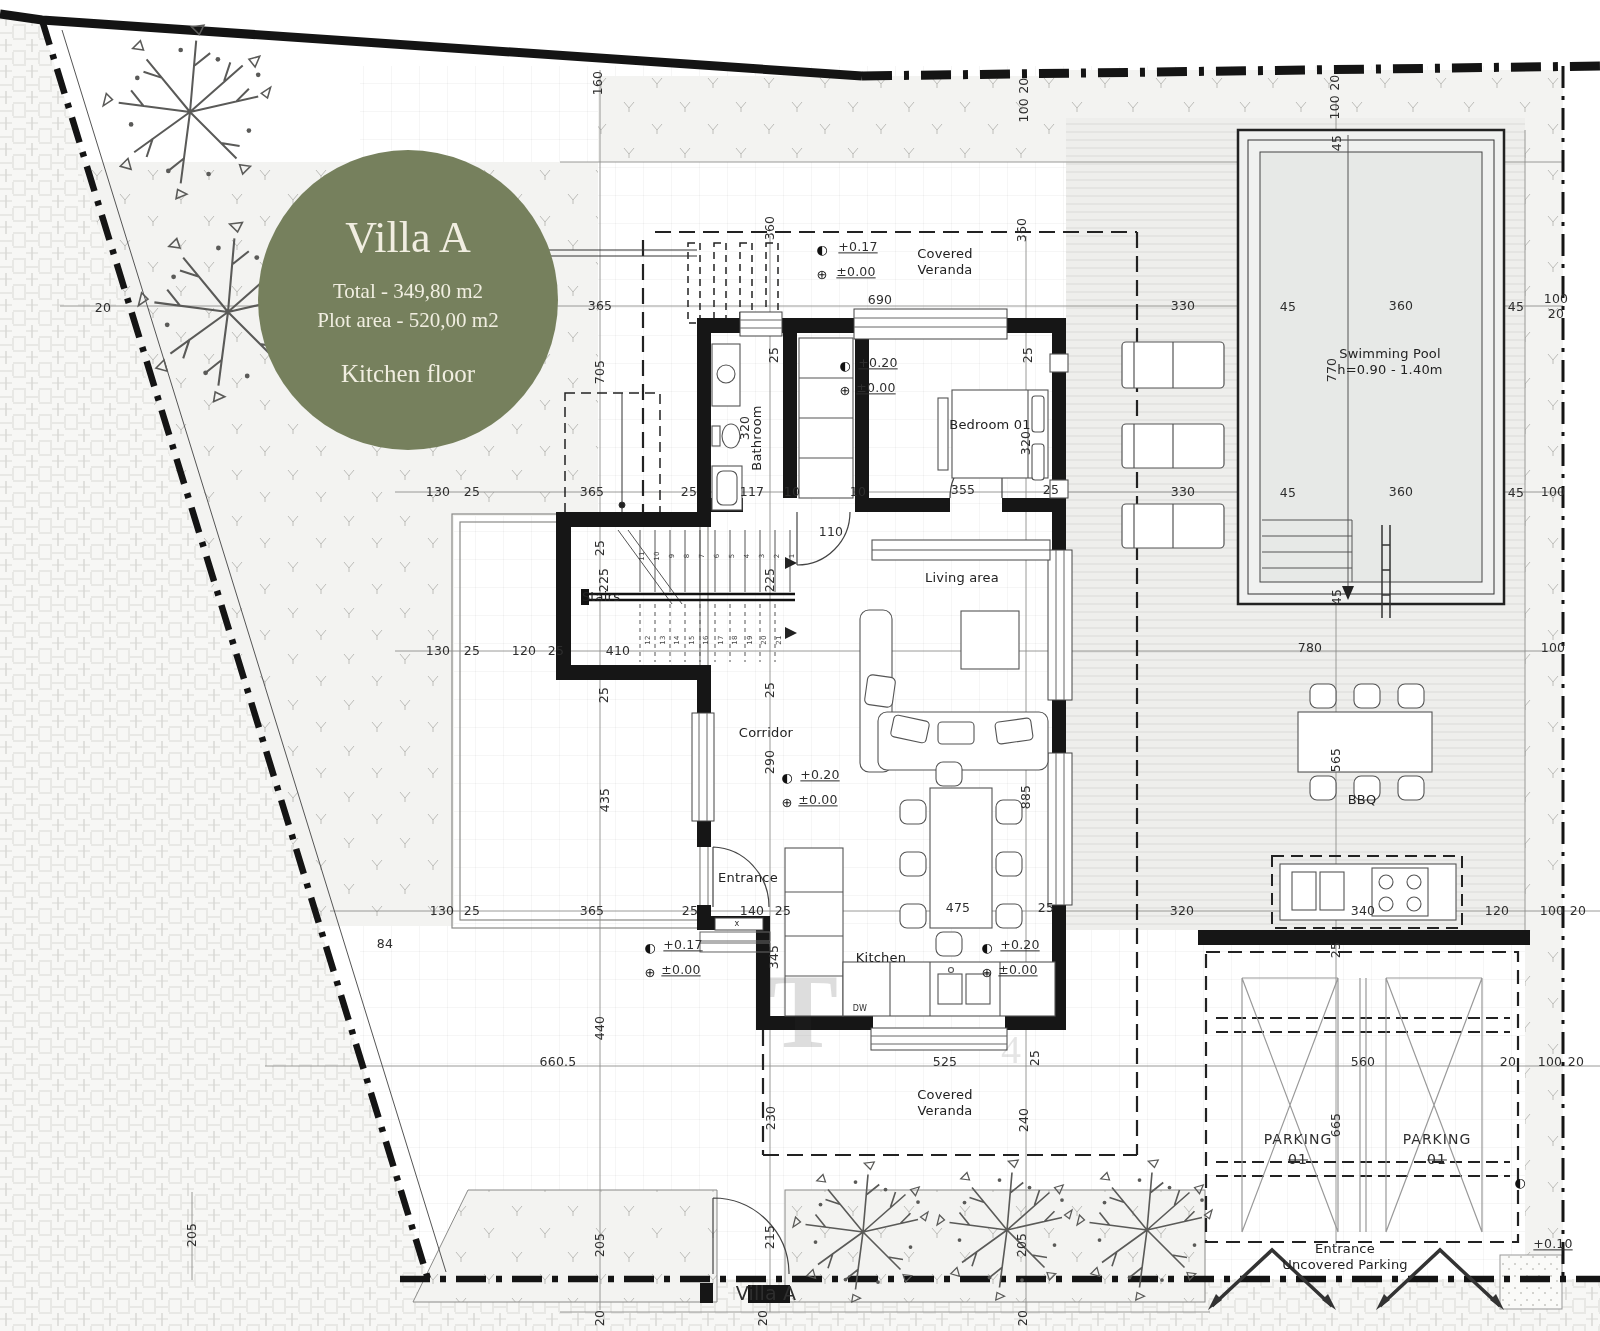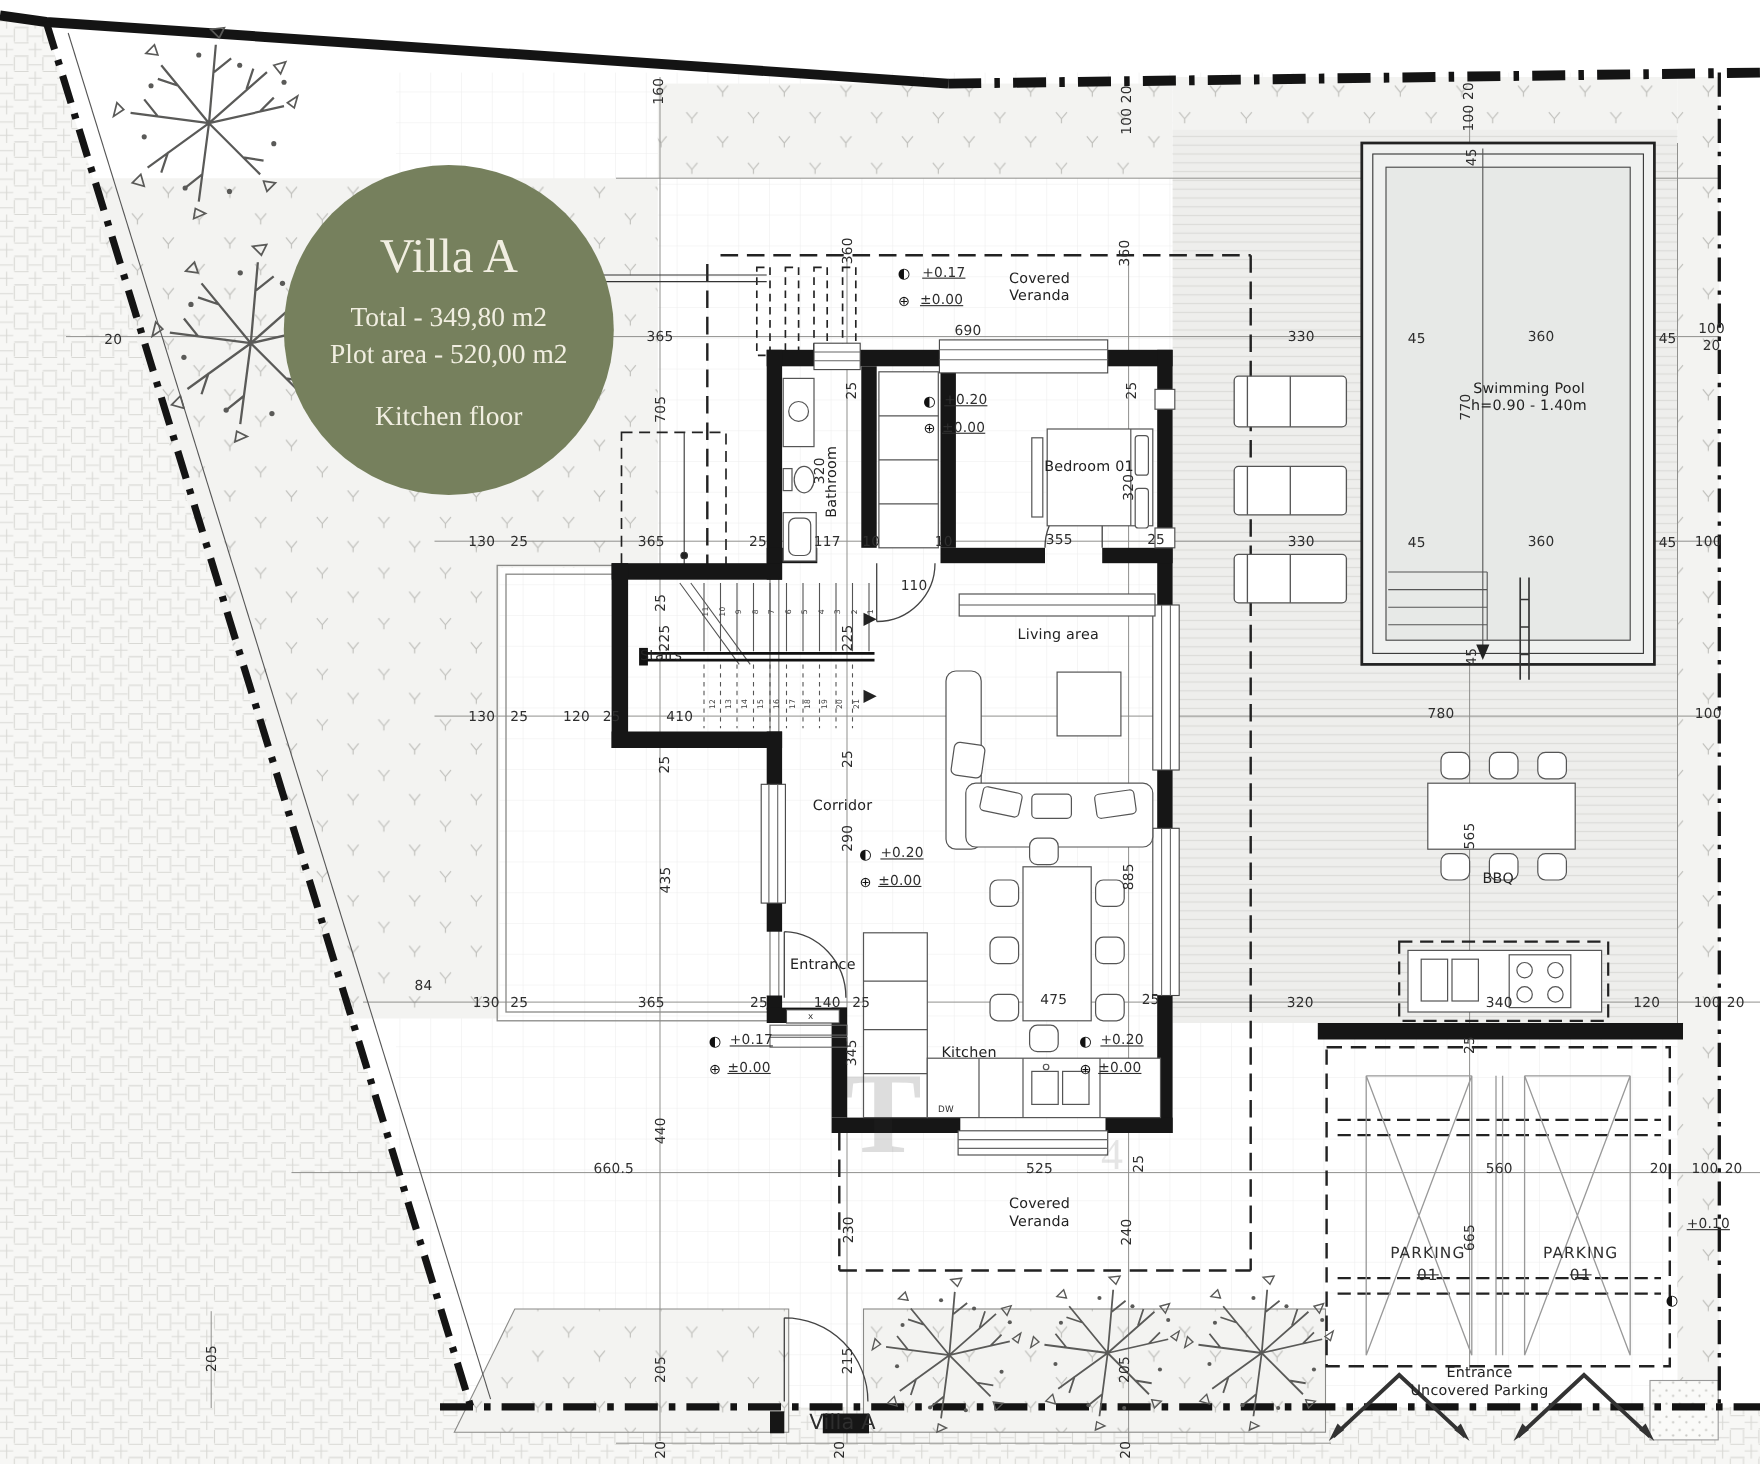--- a/index.html
+++ b/index.html
@@ -15,21 +15,21 @@
   .sym{font-size:13px;color:#111;}
   .wm{opacity:.12;font-family:"Liberation Serif",serif;letter-spacing:14px;color:#333;}
   .wm2{opacity:.16;font-family:"Liberation Serif",serif;font-weight:bold;color:#333;}
   .pk{font-size:14px;letter-spacing:1px;}
   .tiny{font-size:7px;color:#444;}
   .big{font-size:19px;}
   #badge{position:absolute;left:408px;top:300px;width:300px;height:300px;border-radius:50%;
          transform:translate(-50%,-50%);display:flex;flex-direction:column;align-items:center;
          justify-content:center;text-align:center;font-family:"Liberation Serif",serif;}
   #badge .t1{font-size:44px;margin-bottom:14px;}
-  #badge .t2,#badge .t3{font-size:25px;line-height:1.35;}
+  #badge .t2,#badge .t3{font-size:21px;line-height:1.35;}
   #badge .t4{font-size:25px;margin-top:26px;}
 </style>
 </head>
 <body>
 
 <div id="stage">
 
 <svg id="drawing" width="1600" height="1331" viewBox="0 0 1600 1331">
   <defs>
     <pattern id="gridP" width="28" height="28" patternUnits="userSpaceOnUse">
@@ -362,21 +362,21 @@
       <div class="lb " style="left: 1401px; top: 492px; transform: translate(-50%, -50%);">360</div>
       <div class="lb " style="left: 1516px; top: 493px; transform: translate(-50%, -50%);">45</div>
       <div class="lb " style="left: 1553px; top: 492px; transform: translate(-50%, -50%);">100</div>
       <div class="lb " style="left: 438px; top: 651px; transform: translate(-50%, -50%);">130</div>
       <div class="lb " style="left: 472px; top: 651px; transform: translate(-50%, -50%);">25</div>
       <div class="lb " style="left: 524px; top: 651px; transform: translate(-50%, -50%);">120</div>
       <div class="lb " style="left: 556px; top: 651px; transform: translate(-50%, -50%);">25</div>
       <div class="lb " style="left: 618px; top: 651px; transform: translate(-50%, -50%);">410</div>
       <div class="lb " style="left: 1310px; top: 648px; transform: translate(-50%, -50%);">780</div>
       <div class="lb " style="left: 1553px; top: 648px; transform: translate(-50%, -50%);">100</div>
-      <div class="lb " style="left: 385px; top: 896px; transform: translate(-50%, -50%);">84</div>
+      <div class="lb " style="left: 385px; top: 944px; transform: translate(-50%, -50%);">84</div>
       <div class="lb " style="left: 442px; top: 911px; transform: translate(-50%, -50%);">130</div>
       <div class="lb " style="left: 472px; top: 911px; transform: translate(-50%, -50%);">25</div>
       <div class="lb " style="left: 592px; top: 911px; transform: translate(-50%, -50%);">365</div>
       <div class="lb " style="left: 690px; top: 911px; transform: translate(-50%, -50%);">25</div>
       <div class="lb " style="left: 752px; top: 911px; transform: translate(-50%, -50%);">140</div>
       <div class="lb " style="left: 783px; top: 911px; transform: translate(-50%, -50%);">25</div>
       <div class="lb " style="left: 958px; top: 908px; transform: translate(-50%, -50%);">475</div>
       <div class="lb " style="left: 1046px; top: 908px; transform: translate(-50%, -50%);">25</div>
       <div class="lb " style="left: 1182px; top: 911px; transform: translate(-50%, -50%);">320</div>
       <div class="lb " style="left: 1363px; top: 911px; transform: translate(-50%, -50%);">340</div>
@@ -439,21 +439,21 @@
       <div class="lb u" style="left: 818px; top: 800px; transform: translate(-50%, -50%);">±0.00</div>
       <div class="lb sym" style="left: 987px; top: 948px; transform: translate(-50%, -50%);">◐</div>
       <div class="lb sym" style="left: 987px; top: 973px; transform: translate(-50%, -50%);">⊕</div>
       <div class="lb u" style="left: 1020px; top: 945px; transform: translate(-50%, -50%);">+0.20</div>
       <div class="lb u" style="left: 1018px; top: 970px; transform: translate(-50%, -50%);">±0.00</div>
       <div class="lb sym" style="left: 650px; top: 948px; transform: translate(-50%, -50%);">◐</div>
       <div class="lb sym" style="left: 650px; top: 973px; transform: translate(-50%, -50%);">⊕</div>
       <div class="lb u" style="left: 683px; top: 945px; transform: translate(-50%, -50%);">+0.17</div>
       <div class="lb u" style="left: 681px; top: 970px; transform: translate(-50%, -50%);">±0.00</div>
       <div class="lb sym" style="left: 1520px; top: 1183px; transform: translate(-50%, -50%);">◐</div>
-      <div class="lb u" style="left: 1553px; top: 1112px; transform: translate(-50%, -50%);">+0.10</div>
+      <div class="lb u" style="left: 1553px; top: 1244px; transform: translate(-50%, -50%);">+0.10</div>
       <div class="lb tiny" style="left: 792px; top: 556px; transform: translate(-50%, -50%) rotate(-90deg);">1</div>
       <div class="lb tiny" style="left: 777px; top: 556px; transform: translate(-50%, -50%) rotate(-90deg);">2</div>
       <div class="lb tiny" style="left: 762px; top: 556px; transform: translate(-50%, -50%) rotate(-90deg);">3</div>
       <div class="lb tiny" style="left: 747px; top: 556px; transform: translate(-50%, -50%) rotate(-90deg);">4</div>
       <div class="lb tiny" style="left: 732px; top: 556px; transform: translate(-50%, -50%) rotate(-90deg);">5</div>
       <div class="lb tiny" style="left: 717px; top: 556px; transform: translate(-50%, -50%) rotate(-90deg);">6</div>
       <div class="lb tiny" style="left: 702px; top: 556px; transform: translate(-50%, -50%) rotate(-90deg);">7</div>
       <div class="lb tiny" style="left: 687px; top: 556px; transform: translate(-50%, -50%) rotate(-90deg);">8</div>
       <div class="lb tiny" style="left: 672px; top: 556px; transform: translate(-50%, -50%) rotate(-90deg);">9</div>
       <div class="lb tiny" style="left: 657px; top: 556px; transform: translate(-50%, -50%) rotate(-90deg);">10</div>

